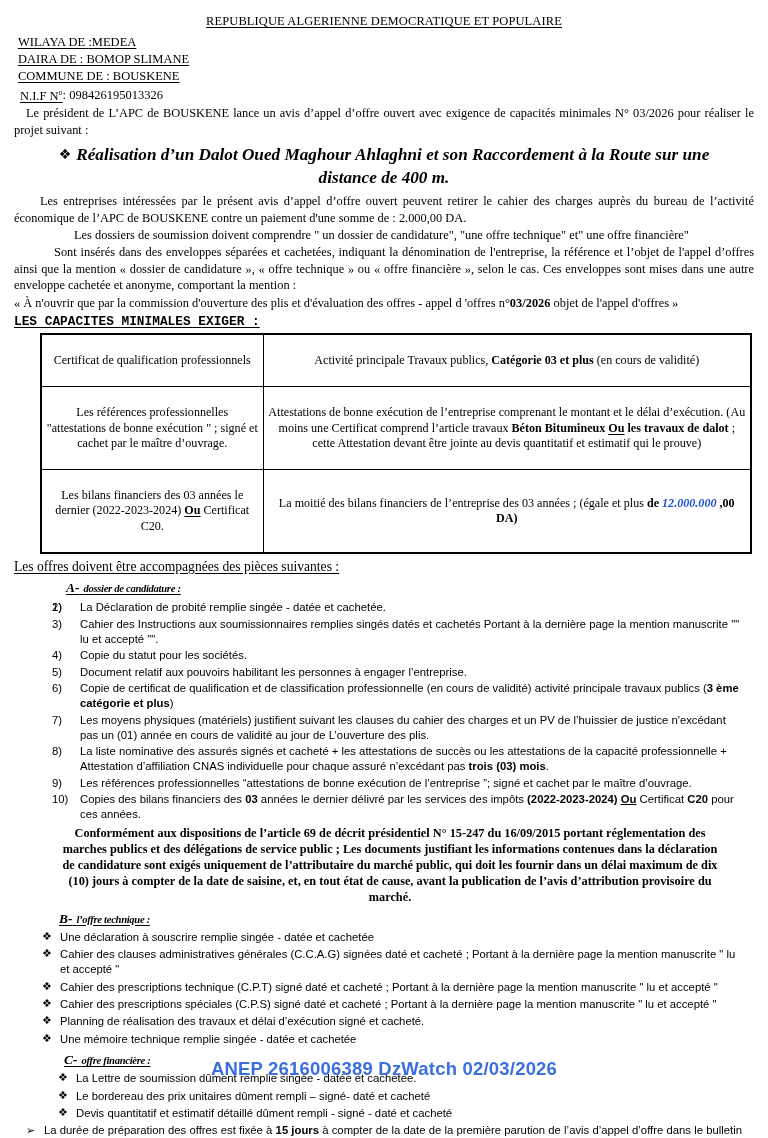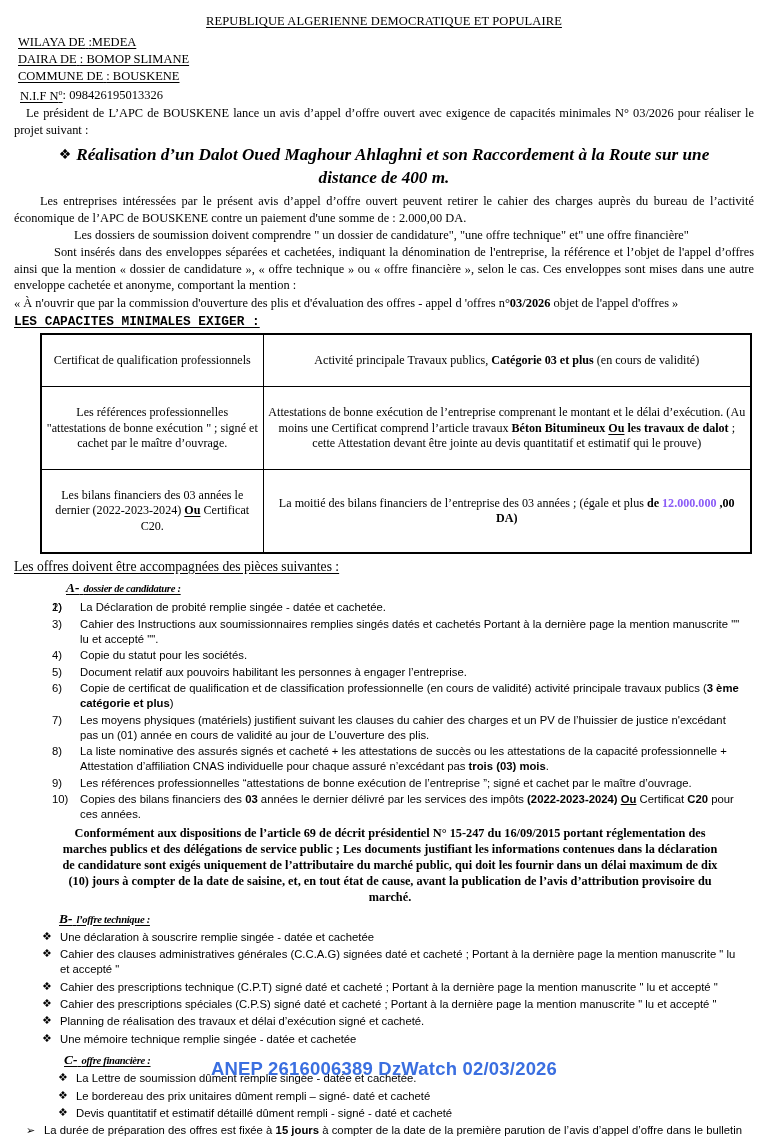--- a/index.html
+++ b/index.html
@@ -87,21 +87,21 @@
   }
   table.caps td {
     border: 1px solid #000;
     padding: 18px 4px;
     font-size:12.1px;
     line-height:15.3px;
     text-align:center;
     vertical-align: middle;
   }
   table.caps td.c1 { width: 222px; }
-  .red { color:#8b5cf6; font-weight:bold; }
+  .red { color:#1d4ed8; font-weight:bold;font-style:italic; }
   .b { font-weight:bold; }
   .u { text-decoration: underline; text-underline-offset:1.5px; }
   .bu { font-weight:bold; text-decoration:underline; text-underline-offset:1.5px;}
 
   .pieces-title {
     font-size:13.6px;
     text-decoration: underline;
     text-underline-offset: 2px;
     margin: 5px 0 2px 0;
   }

